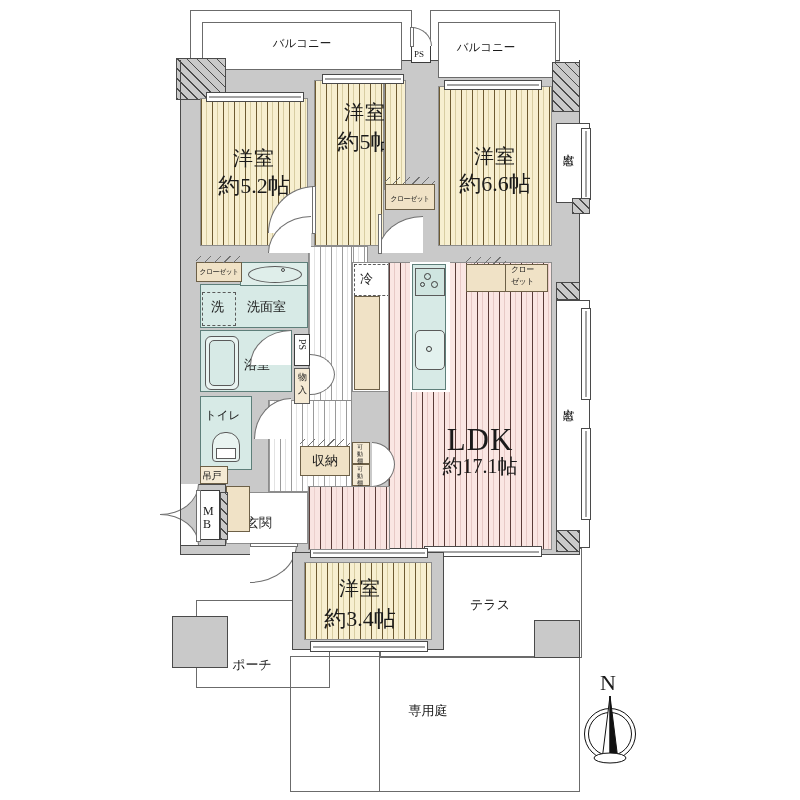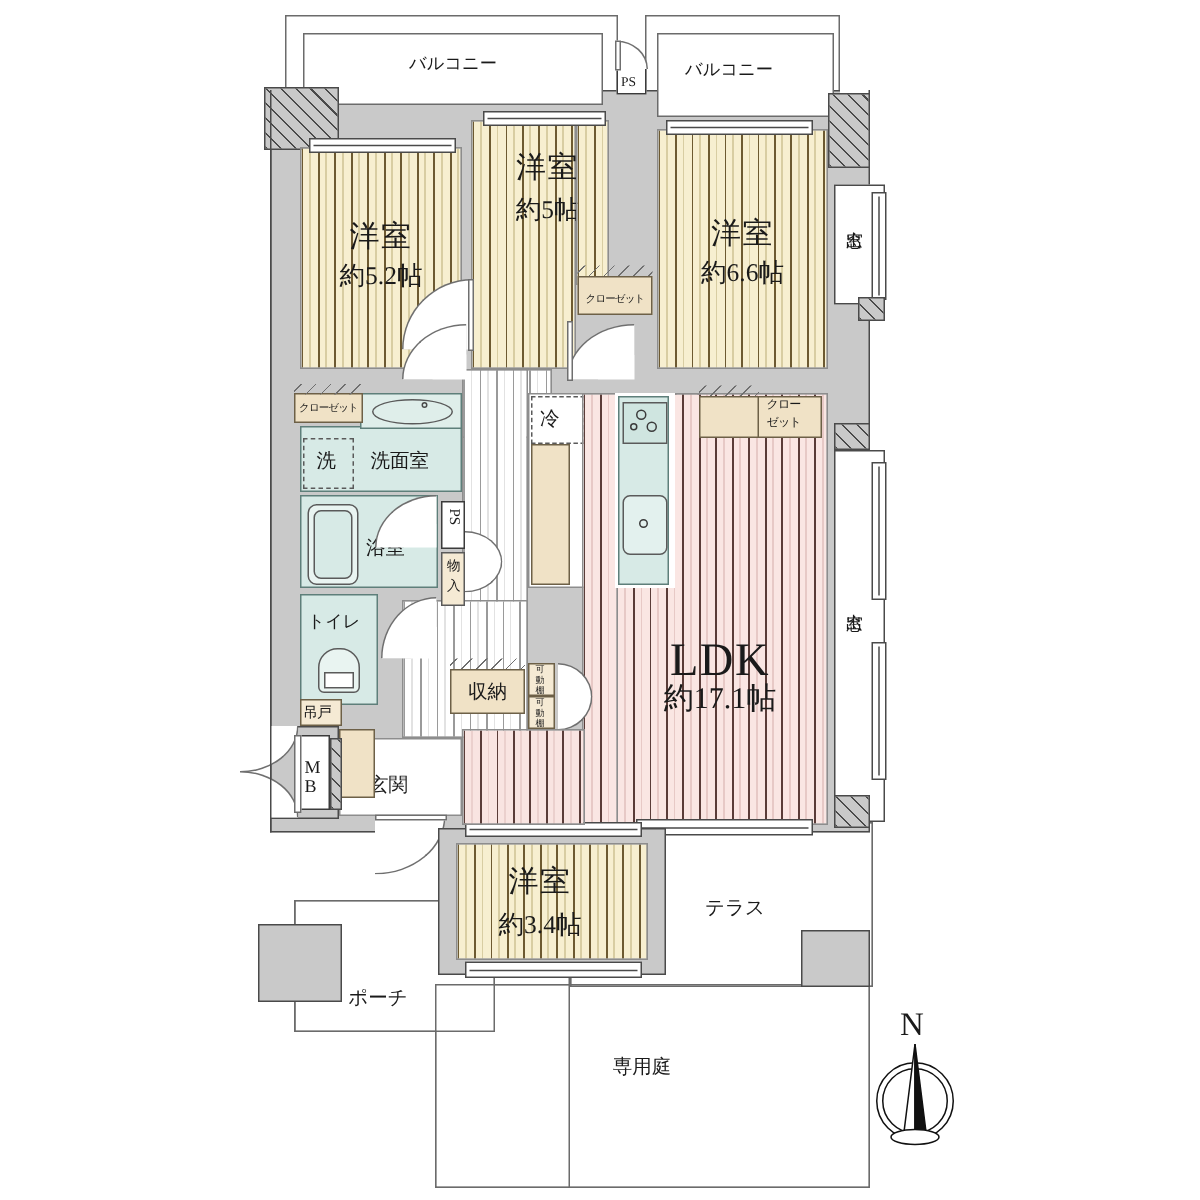--- a/index.html
+++ b/index.html
@@ -57,21 +57,21 @@
   }
   .wet{background:#d7eae6;border:1px solid #5e7f7a;}
   .wet-l{background:#dfeeea;border:1px solid #5e7f7a;}
   .tan{background:#f0e2c6;border:1px solid #6d6047;}
   .tan-l{background:#f5ead4;border:1px solid #6d6047;}
 
   
   .lbl{position:absolute;white-space:nowrap;color:#1a1a1a;line-height:1;
        font-family:"Liberation Serif","DejaVu Serif",serif;}
   .room-n{font-size:20px;letter-spacing:1px;}
-  .room-s{font-size:17px;}
+  .room-s{font-size:22px;}
   .xsml{font-size:7px;letter-spacing:-.6px;}
   .mid{font-size:11.5px;}
   .mid2{font-size:13px;}
   .vert{writing-mode:vertical-rl;text-orientation:upright;}
   .ctr{transform:translateX(-50%);}
 
   
   .swing{position:absolute;border:1px solid #6f6f6f;background:#fff;}
   .swing.br{border-radius:0 100% 0 0;border-left:none;border-bottom:none;}
   .swing.bl{border-radius:100% 0 0 0;border-right:none;border-bottom:none;}

